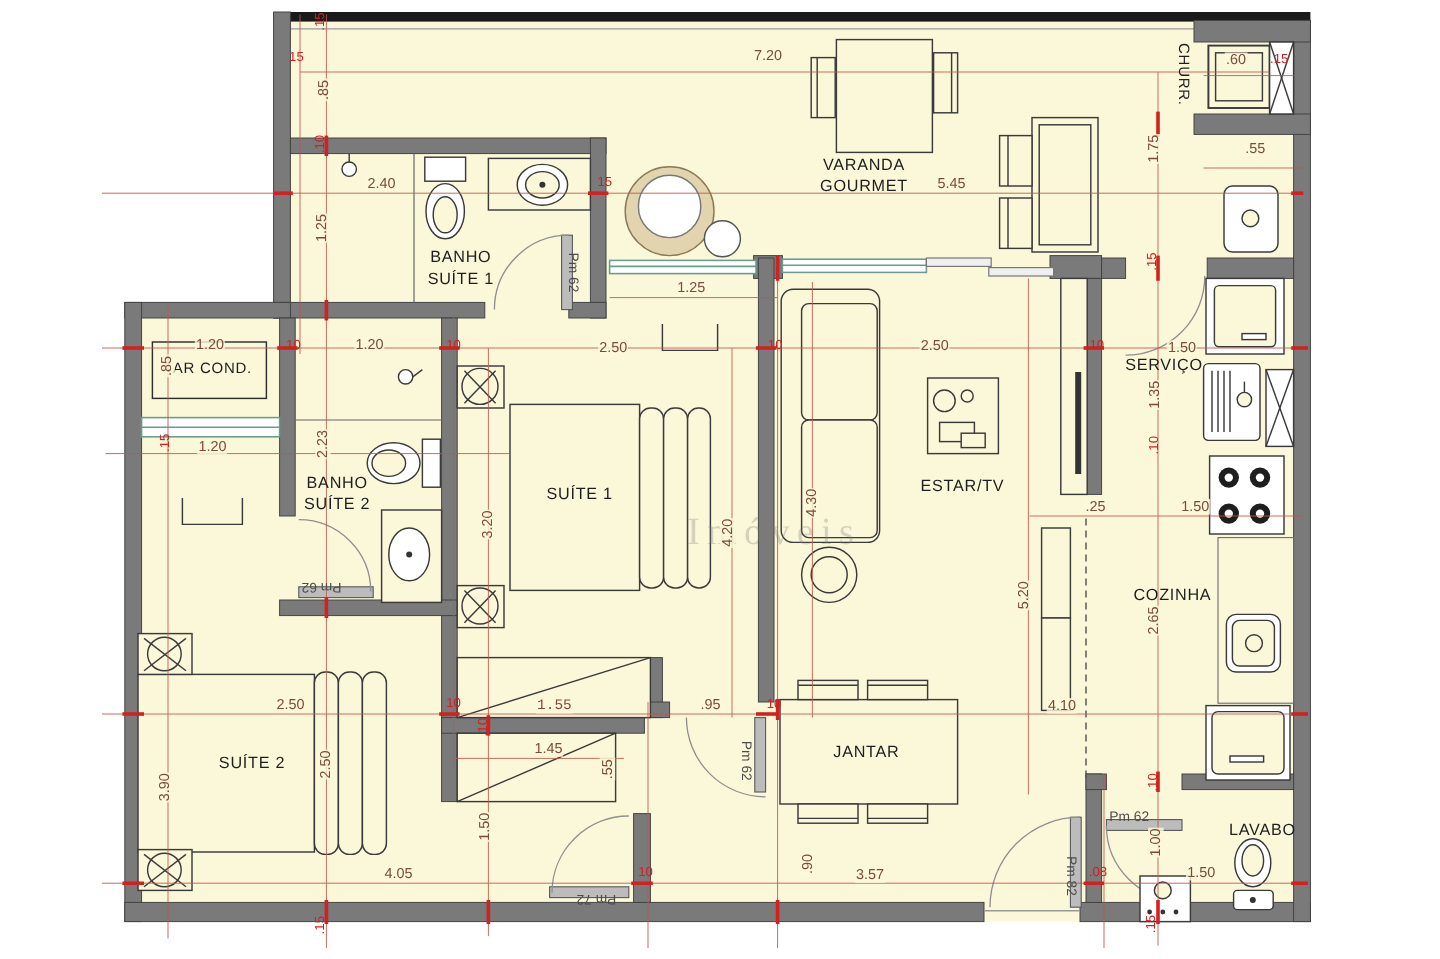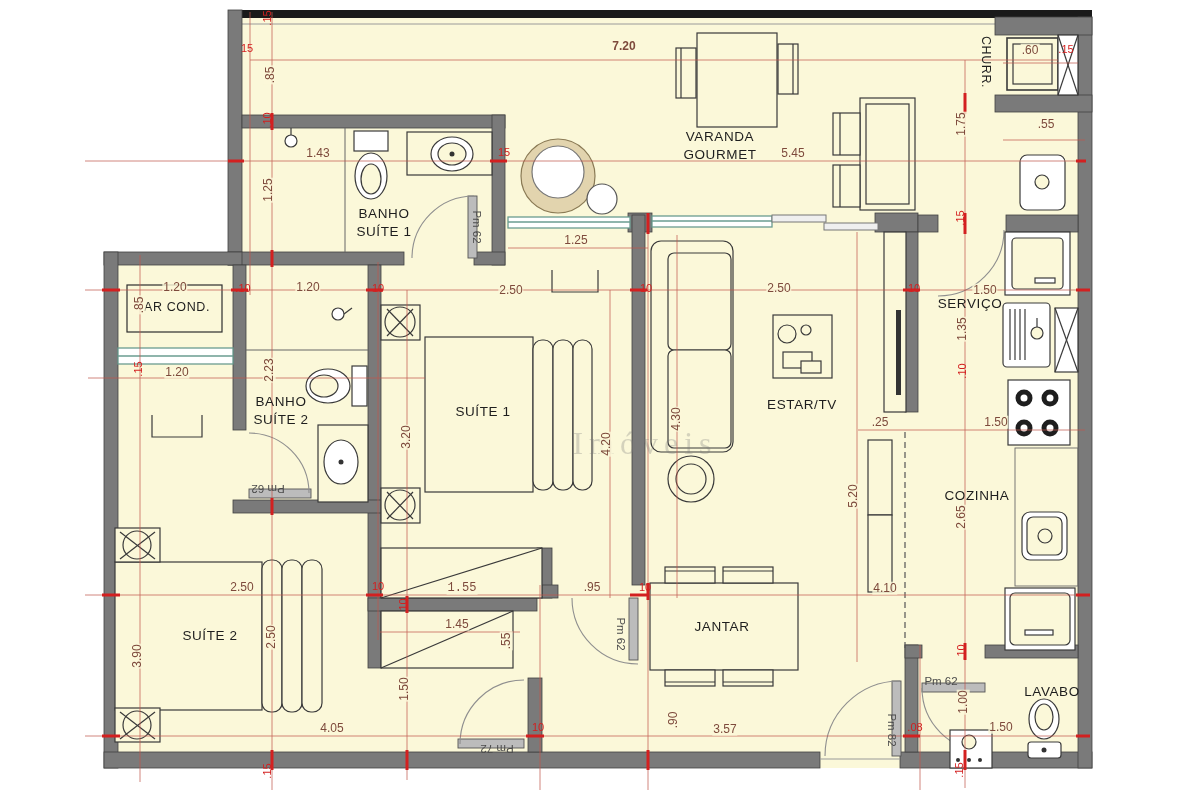--- a/index.html
+++ b/index.html
@@ -372,43 +372,43 @@
 SUÍTE 2</div>
       <div class="room-label" style="left: 483px; top: 412px;">SUÍTE 1</div>
       <div class="room-label" style="left: 802px; top: 405px;">ESTAR/TV</div>
       <div class="room-label" style="left: 970px; top: 304px;">SERVIÇO</div>
       <div class="room-label" style="left: 977px; top: 496px;">COZINHA</div>
       <div class="room-label" style="left: 210px; top: 636px;">SUÍTE 2</div>
       <div class="room-label" style="left: 722px; top: 627px;">JANTAR</div>
       <div class="room-label" style="left: 1052px; top: 692px;">LAVABO</div>
     </div>
 <div class="layer" id="dim-labels">
-      <div class="dim" style="left: 624px; top: 46px; font-weight: bold;">7.20</div>
+      <div class="dim" style="left: 640px; top: 46px;">7.20</div>
       <div class="dim rot" style="left: 270px; top: 75px;">.85</div>
-      <div class="dim" style="left: 318px; top: 153px;">1.43</div>
+      <div class="dim" style="left: 318px; top: 153px;">2.40</div>
       <div class="dim rot" style="left: 268px; top: 190px;">1.25</div>
       <div class="dim" style="left: 793px; top: 153px;">5.45</div>
       <div class="dim rot" style="left: 961px; top: 124px;">1.75</div>
       <div class="dim" style="left: 1030px; top: 50px;">.60</div>
       <div class="dim" style="left: 1046px; top: 124px;">.55</div>
       <div class="dim" style="left: 576px; top: 240px;">1.25</div>
       <div class="dim" style="left: 175px; top: 287px;">1.20</div>
       <div class="dim" style="left: 308px; top: 287px;">1.20</div>
       <div class="dim" style="left: 511px; top: 290px;">2.50</div>
       <div class="dim" style="left: 779px; top: 288px;">2.50</div>
       <div class="dim" style="left: 985px; top: 290px;">1.50</div>
       <div class="dim rot" style="left: 139px; top: 305px;">.85</div>
       <div class="dim rot" style="left: 269px; top: 370px;">2.23</div>
       <div class="dim" style="left: 177px; top: 372px;">1.20</div>
       <div class="dim rot" style="left: 406px; top: 437px;">3.20</div>
       <div class="dim rot" style="left: 606px; top: 444px;">4.20</div>
       <div class="dim rot" style="left: 676px; top: 419px;">4.30</div>
       <div class="dim rot" style="left: 962px; top: 329px;">1.35</div>
       <div class="dim" style="left: 996px; top: 422px;">1.50</div>
-      <div class="dim" style="left: 880px; top: 422px;">.25</div>
+      <div class="dim" style="left: 913px; top: 422px;">.25</div>
       <div class="dim rot" style="left: 961px; top: 517px;">2.65</div>
       <div class="dim rot" style="left: 853px; top: 496px;">5.20</div>
       <div class="dim" style="left: 242px; top: 587px;">2.50</div>
       <div class="dim rot" style="left: 271px; top: 637px;">2.50</div>
       <div class="dim rot" style="left: 137px; top: 656px;">3.90</div>
       <div class="dim" style="left: 462px; top: 588px; font-family: Liberation Mono, monospace;">1.55</div>
       <div class="dim" style="left: 592px; top: 587px;">.95</div>
       <div class="dim" style="left: 457px; top: 624px;">1.45</div>
       <div class="dim rot" style="left: 506px; top: 641px;">.55</div>
       <div class="dim rot" style="left: 404px; top: 689px;">1.50</div>

